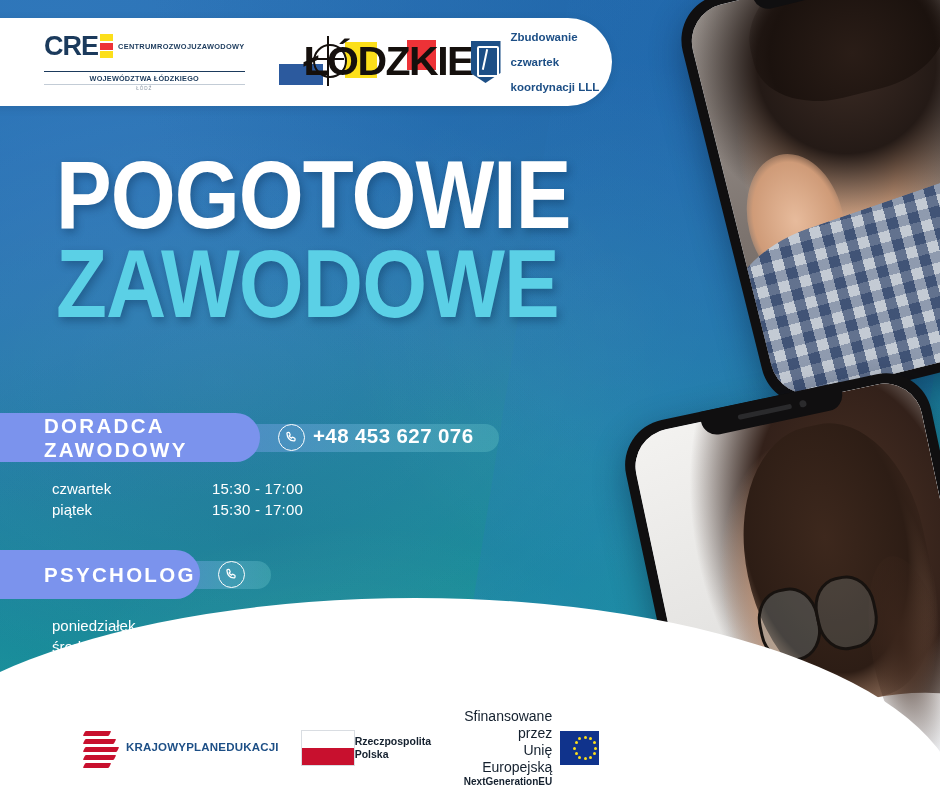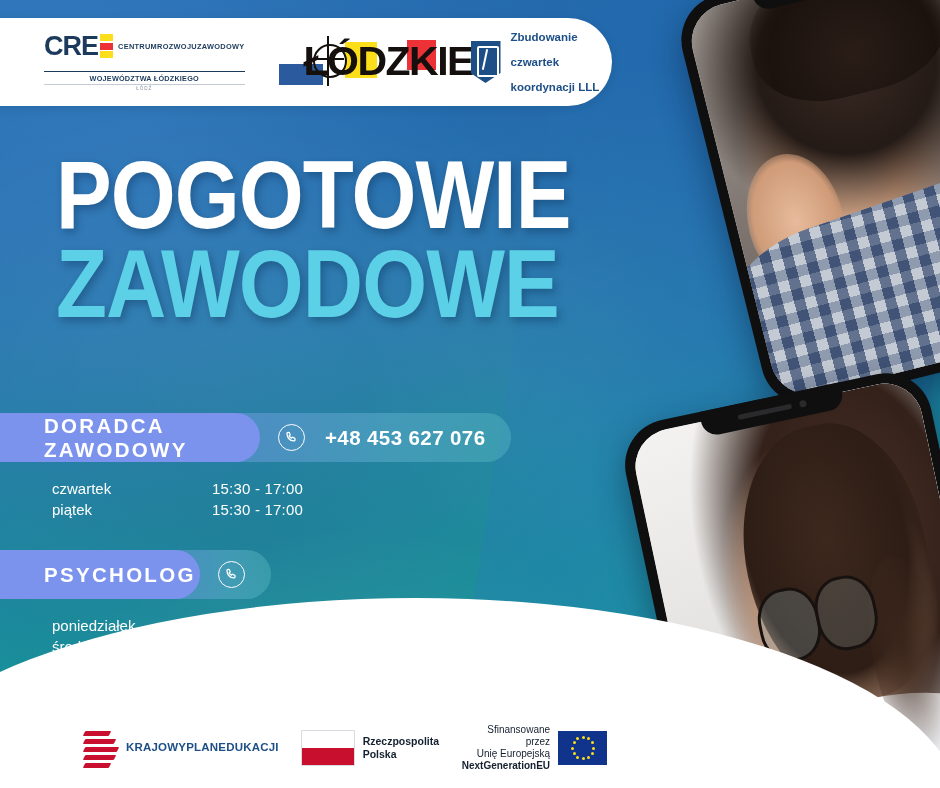--- a/index.html
+++ b/index.html
@@ -87,21 +87,21 @@
 
   
   .pill-wrap{position:absolute;left:-40px;display:flex;align-items:center;}
   .pill-label{
     background:#7b93ed;color:#ffffff;border-radius:0 40px 40px 0;
     height:49px;display:flex;align-items:center;
     font-size:20.5px;font-weight:bold;letter-spacing:2.3px;
     padding:0 34px 0 84px;position:relative;z-index:3;
   }
   .pill-phone{
-    margin-left:-26px;height:49px;display:flex;align-items:center;gap:20px;
+    margin-left:-26px;height:28px;display:flex;gap:8px;
     padding:0 26px 0 44px;border-radius:0 30px 30px 0;
     background:linear-gradient(90deg, rgba(100,150,215,.62) 0%, rgba(95,175,205,.52) 55%, rgba(110,205,205,.30) 100%);
     color:#ffffff;font-size:20.5px;font-weight:bold;letter-spacing:.4px;
     position:relative;z-index:2;
   }
   .phone-ico{width:25px;height:25px;border:1.9px solid #fff;border-radius:50%;
              display:flex;align-items:center;justify-content:center;flex:0 0 auto;}
   .phone-ico svg{width:13px;height:13px;}
 
   #pill-doradca{top:413px;}
@@ -192,31 +192,31 @@
   .kpo-mark{position:relative;width:34px;height:38px;}
   .kpo-mark i{position:absolute;left:0;display:block;background:#c8102e;height:5px;border-radius:1px;}
   .kpo-mark i:nth-child(1){top:2px;width:26px;transform:skewX(-26deg);}
   .kpo-mark i:nth-child(2){top:10px;width:31px;transform:skewX(-26deg);}
   .kpo-mark i:nth-child(3){top:18px;width:34px;transform:skewX(-26deg);}
   .kpo-mark i:nth-child(4){top:26px;width:31px;transform:skewX(-26deg);}
   .kpo-mark i:nth-child(5){top:34px;width:26px;transform:skewX(-26deg);}
   .kpo-txt{display:flex;flex-direction:row;line-height:1.18;}
   .kpo-txt span{font-size:11.5px;font-weight:bold;color:#1d4f86;letter-spacing:.2px;}
   
-  #logo-pl{display:flex;align-items:center;gap:8px;}
+  #logo-pl{display:flex;align-items:center;}
   .pl-flag{width:52px;height:34px;border:.5px solid #d9dde2;display:flex;flex-direction:column;}
   .pl-flag b{display:block;height:50%;}
   .pl-w{background:#ffffff;}
   .pl-r{background:#c8102e;}
   .pl-txt{display:flex;flex-direction:column;line-height:1.2;}
   .pl-txt span{font-size:10.5px;font-weight:bold;color:#14202e;}
   
   #logo-eu{display:flex;align-items:center;gap:8px;}
   .eu-txt{display:flex;flex-direction:column;line-height:1.2;text-align:right;}
-  .eu-txt span{font-size:10px;color:#14202e;}
+  .eu-txt span{font-size:14px;color:#14202e;}
   .eu-txt span.b{font-weight:bold;font-size:10px;}
   .eu-flag{position:relative;width:50px;height:34px;background:#10338c;}
   .eu-star{position:absolute;width:3px;height:3px;background:#fcdf1a;border-radius:50%;}
 
   
   #disclaimer{
     position:absolute;right:-1px;top:0;width:46px;height:788px;overflow:hidden;
   }
 </style>
 </head>

